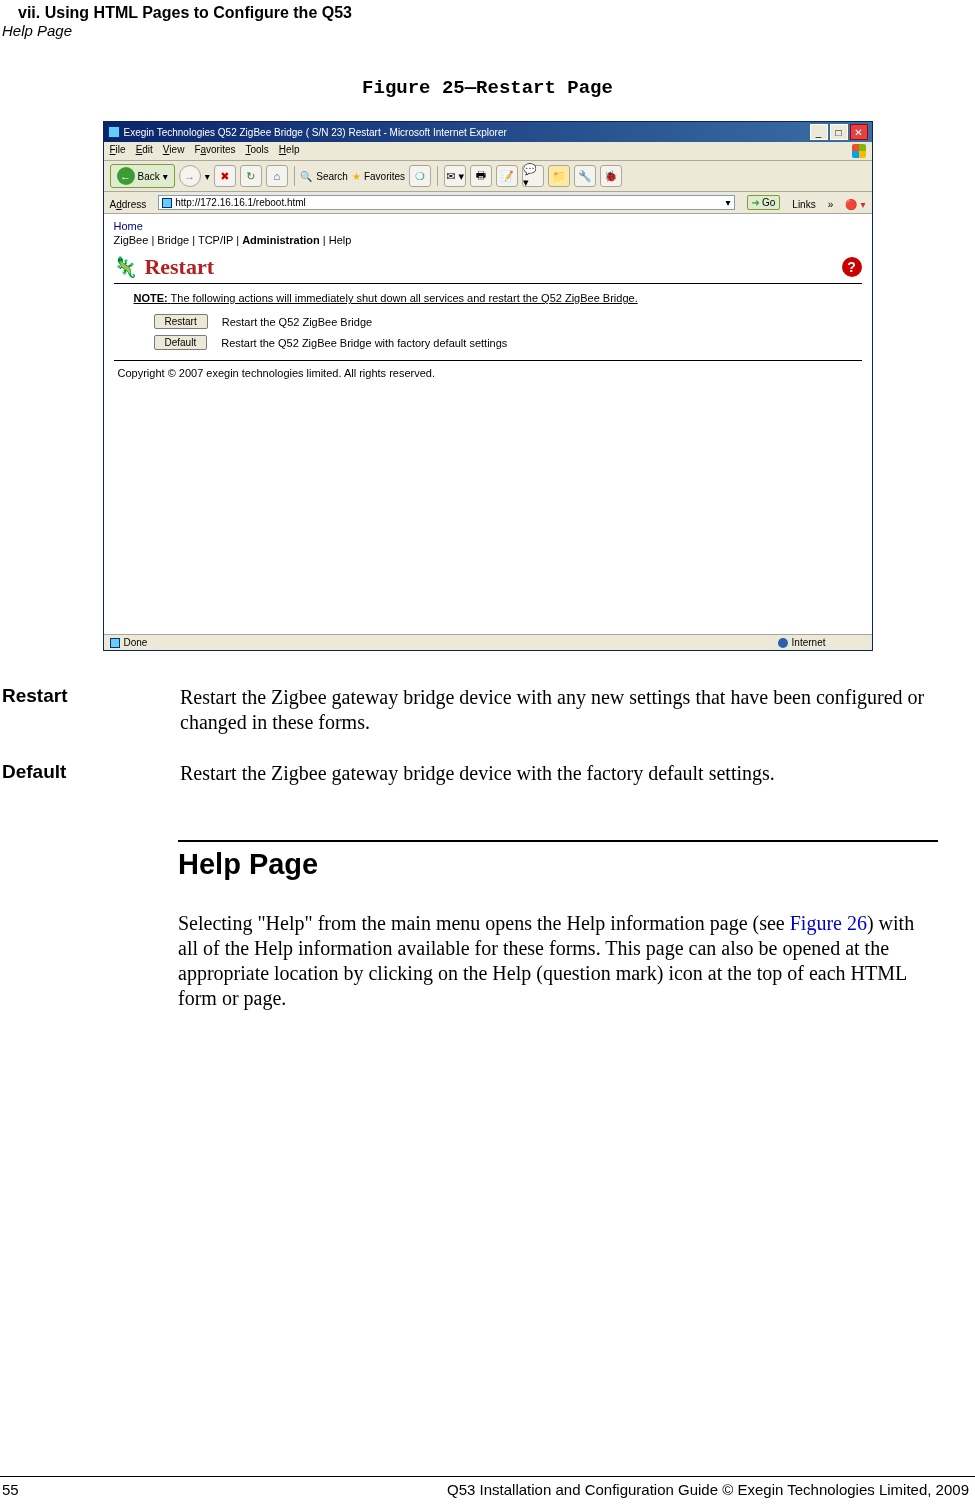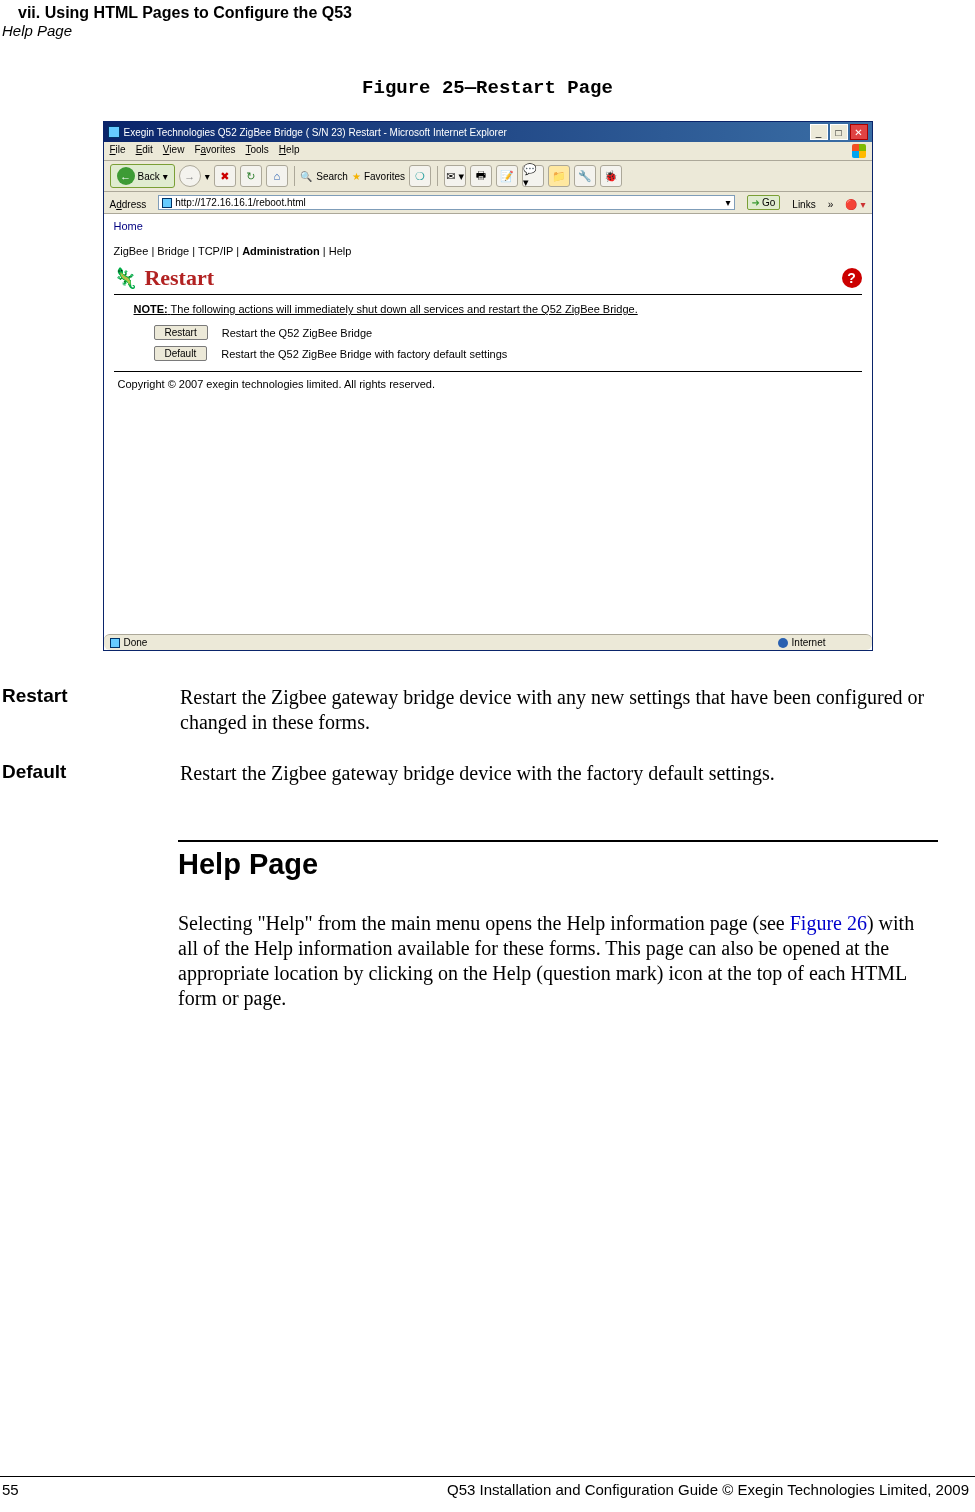--- a/index.html
+++ b/index.html
@@ -63,34 +63,34 @@
   .ie-toolbar {
     background:#ece9d8; padding:3px 6px; display:flex; align-items:center; gap:4px;
     border-bottom:1px solid #aca899;
   }
   .tb-btn { width:22px; height:22px; border:1px solid #aca899; border-radius:3px; background:#f4f3ee; display:flex; align-items:center; justify-content:center; font-size:11px;}
   .tb-back { display:flex; align-items:center; gap:3px; background:#e0ecd0; border:1px solid #7a9f35; border-radius:3px; padding:2px 6px; font-size:10px;}
   .tb-back .circ { width:18px; height:18px; border-radius:50%; background:#3d9b35; color:#fff; display:flex; align-items:center; justify-content:center; font-size:11px;}
   .ie-address { background:#ece9d8; padding:3px 6px; display:flex; align-items:flex-end; gap:12px; border-bottom:1px solid #aca899; font-size:10px;}
   .ie-address .addr-input { flex:1; background:#fff; border:1px solid #7f9db9; padding:1px 3px; display:flex; align-items:center; gap:3px;}
   .ie-content { background:#fff; padding:6px 10px; height:420px; color:#000; }
-  .nav-home { color:#000080; font-size:11px; margin-bottom:13px; }
+  .nav-home { color:#000080; font-size:11px; margin-bottom:2px; }
   .nav-line { font-size:11px; margin-bottom:1px; }
   .nav-line .sep { color:#000; }
   .restart-head { display:flex; align-items:center; justify-content:space-between; margin:8px 0 4px 0; border-bottom:1px solid #000; padding-bottom:3px;}
   .restart-head-left { display:flex; align-items:center; gap:6px; }
   .gecko { color:#c00; font-size:20px; }
   .restart-title { color:#b22222; font-family:"Times New Roman", serif; font-weight:bold; font-size:22px; }
   .help-q { width:20px; height:20px; border-radius:50%; background:#c00; color:#fff; display:flex; align-items:center; justify-content:center; font-weight:bold; font-size:14px;}
   .note { font-size:11px; margin:8px 0 10px 20px;text-decoration:underline; }
   .btn-row { display:flex; align-items:center; gap:14px; margin:6px 0 6px 40px; font-size:11px;}
   .ie-btn { background:#ece9d8; border:1px solid #7a7a7a; border-radius:2px; padding:1px 10px; font-size:10px;}
   .ie-hr { border:none; border-top:1px solid #000; margin:10px 0 6px 0;}
   .copyright { font-size:11px; margin-left:4px; }
-  .ie-status { background:#ece9d8; border-top:1px solid #aca899; padding:2px 6px; display:flex; justify-content:space-between; font-size:10px;border-radius:6px;}
+  .ie-status { background:#ece9d8; border-top:1px solid #aca899; padding:2px 6px; display:flex; justify-content:space-between; font-size:10px;}
   .ie-status .left { display:flex; align-items:center; gap:4px; }
   .ie-status .right { display:flex; align-items:center; gap:4px; padding-right:40px;}
   .globe { width:10px; height:10px; border-radius:50%; background:#2a60b0; display:inline-block;}
   .winflag { width:14px; height:14px; display:inline-block; background:
     linear-gradient(to right, #f25022 0 50%, #7fba00 50% 100%) top/100% 50% no-repeat,
     linear-gradient(to right, #00a4ef 0 50%, #ffb900 50% 100%) bottom/100% 50% no-repeat;
     border-radius:2px;
   }
   
   .defs { margin: 34px 2px 0 2px; }

